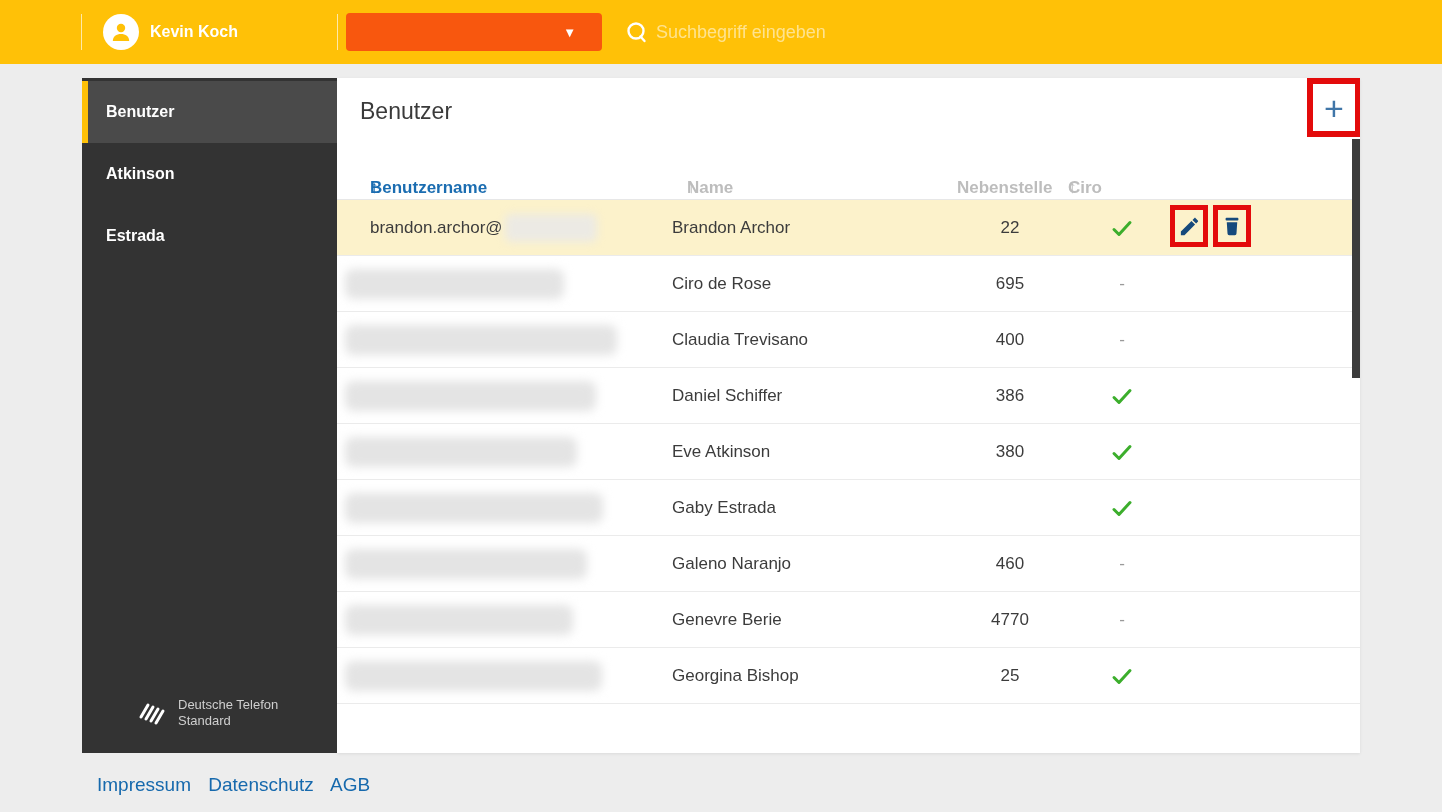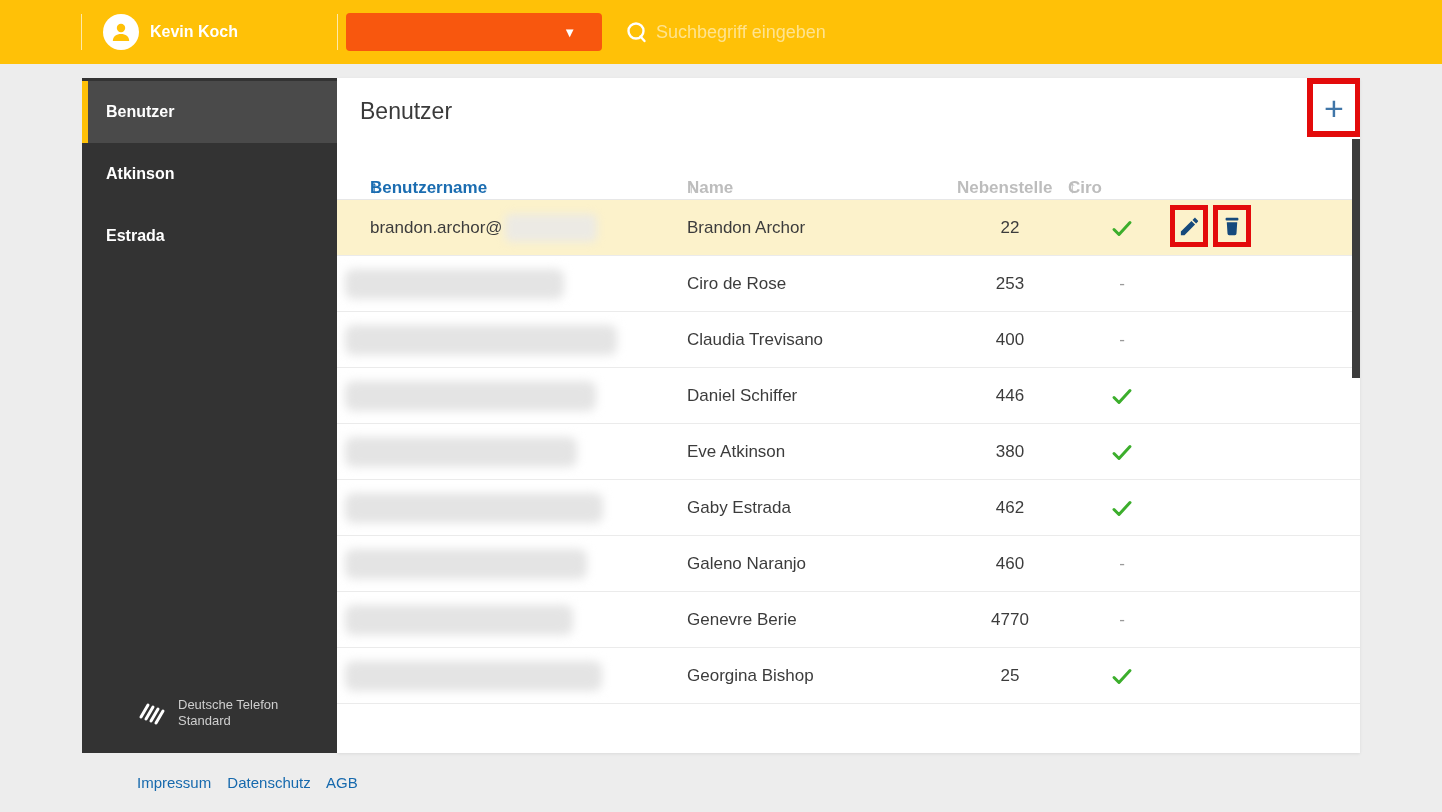--- a/index.html
+++ b/index.html
@@ -36,34 +36,34 @@
   .col-name   { left:350px; color:#bdbdbd; }
   .col-neben  { left:620px; color:#bdbdbd; }
   .col-admin  { left:731px; color:#bdbdbd; }
   .sort-arrow { margin-right:6px; }
 
   .rows { position:absolute; left:0; top:122px; width:1023px; }
   .trow { position:relative; height:56px; border-bottom:1px solid #ebebeb; background:#ffffff; font-size:17px; color:#3c3c3c; }
   .trow.highlight { background:#fcf2cb; }
   .cell { position:absolute; top:0; height:56px; display:flex; align-items:center; }
   .c-user   { left:33px; }
-  .c-name   { left:350px; }
+  .c-name   { left:335px; }
   .c-neben  { left:593px; width:160px; justify-content:center; }
   .c-admin  { left:725px; width:120px; justify-content:center; }
   .c-actions{ left:833px; top:5px; height:46px; display:flex; align-items:flex-start; }
   .dash { color:#9a9a9a; font-size:17px; }
   .redact { position:absolute; top:13px; height:30px; background:#e4e4e4; border-radius:8px; filter:blur(5px); }
   .redact-inline { display:inline-block; width:92px; height:28px; background:#eceae4; border-radius:6px; filter:blur(4px); margin-left:2px; vertical-align:middle; }
   .annotation-action { border:5px solid #e30b0b; width:38px; height:42px; background:transparent; display:flex; align-items:center; justify-content:center; margin-right:5px; }
   .icon-btn { background:transparent; border:none; cursor:pointer; padding:0; display:flex; align-items:center; justify-content:center; }
 
   .scrollbar-thumb { position:absolute; left:1352px; top:139px; width:8px; height:239px; background:#3c3c3c; z-index:3; }
 
   
-  .footer-links { position:absolute; left:97px; top:774px; font-size:15px; color:#1669ad;margin-left:40px; }
+  .footer-links { position:absolute; left:97px; top:774px; font-size:19px; color:#1669ad; }
   .footer-links a { color:#1669ad; text-decoration:none; margin-right:12px; cursor:pointer; }
 </style>
 </head>
 <body>
 
 <div class="header">
   <div class="hdr-divider" style="left:81px"></div>
   <div class="avatar">
     <svg width="24" height="24" viewBox="0 0 24 24">
       <circle cx="12" cy="8" r="4.2" fill="#ffc107"></circle>
@@ -165,39 +165,39 @@
                 </g>
               </svg>
             </button>
           </div>
         </div>
       </div>
       <div class="trow">
         <div class="cell c-user"></div>
         <span class="redact" style="left: 8px; width: 219px;"></span>
         <div class="cell c-name">Ciro de Rose</div>
-        <div class="cell c-neben">253</div>
+        <div class="cell c-neben">695</div>
         <div class="cell c-admin">
           <span class="dash">-</span>
         </div>
       </div>
       <div class="trow">
         <div class="cell c-user"></div>
         <span class="redact" style="left: 8px; width: 272px;"></span>
         <div class="cell c-name">Claudia Trevisano</div>
         <div class="cell c-neben">400</div>
         <div class="cell c-admin">
           <span class="dash">-</span>
         </div>
       </div>
       <div class="trow">
         <div class="cell c-user"></div>
         <span class="redact" style="left: 8px; width: 251px;"></span>
         <div class="cell c-name">Daniel Schiffer</div>
-        <div class="cell c-neben">446</div>
+        <div class="cell c-neben">386</div>
         <div class="cell c-admin">
           <svg width="26" height="26" viewBox="0 0 26 26">
             <path d="M5 14.5l5 5L21 7.5" fill="none" stroke="#3cae2c" stroke-width="3" stroke-linecap="round" stroke-linejoin="round"></path>
           </svg>
         </div>
       </div>
       <div class="trow">
         <div class="cell c-user"></div>
         <span class="redact" style="left: 8px; width: 232px;"></span>
         <div class="cell c-name">Eve Atkinson</div>
@@ -205,21 +205,20 @@
         <div class="cell c-admin">
           <svg width="26" height="26" viewBox="0 0 26 26">
             <path d="M5 14.5l5 5L21 7.5" fill="none" stroke="#3cae2c" stroke-width="3" stroke-linecap="round" stroke-linejoin="round"></path>
           </svg>
         </div>
       </div>
       <div class="trow">
         <div class="cell c-user"></div>
         <span class="redact" style="left: 8px; width: 258px;"></span>
         <div class="cell c-name">Gaby Estrada</div>
-        <div class="cell c-neben">462</div>
         <div class="cell c-admin">
           <svg width="26" height="26" viewBox="0 0 26 26">
             <path d="M5 14.5l5 5L21 7.5" fill="none" stroke="#3cae2c" stroke-width="3" stroke-linecap="round" stroke-linejoin="round"></path>
           </svg>
         </div>
       </div>
       <div class="trow">
         <div class="cell c-user"></div>
         <span class="redact" style="left: 8px; width: 242px;"></span>
         <div class="cell c-name">Galeno Naranjo</div>

